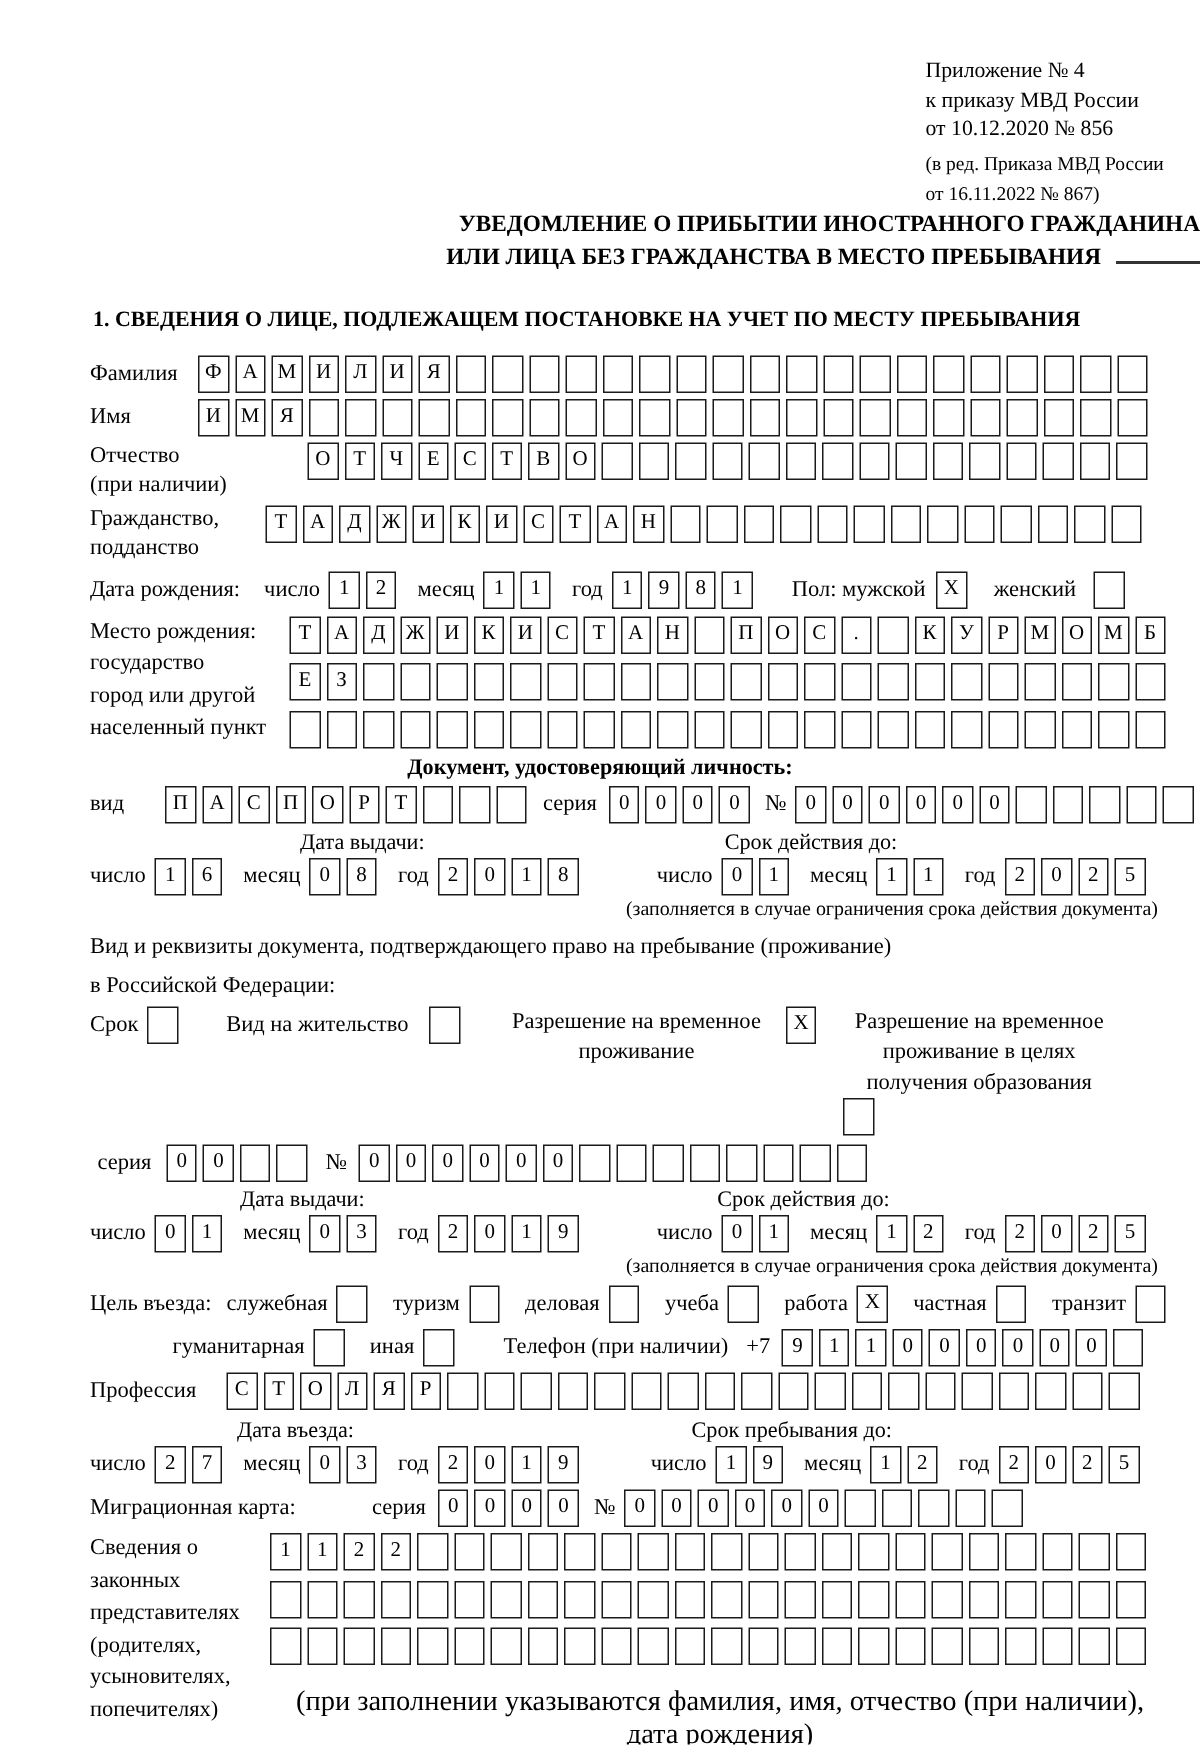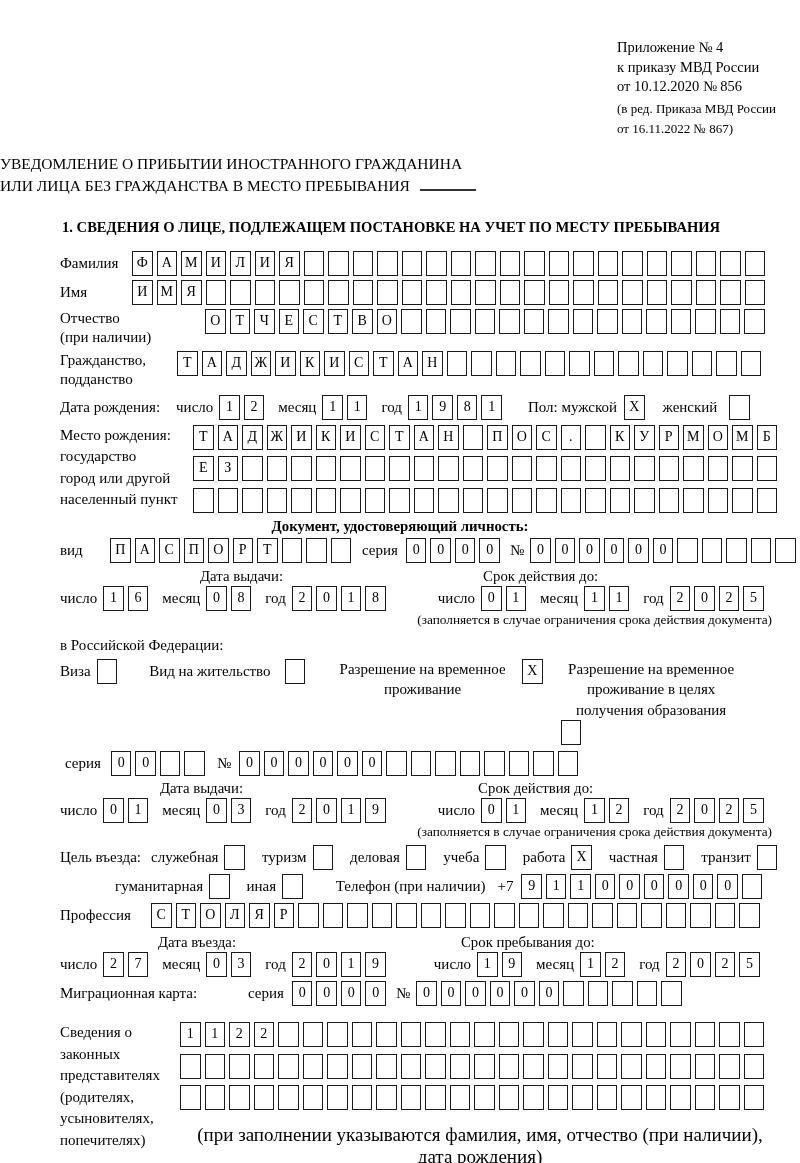--- a/index.html
+++ b/index.html
@@ -4,21 +4,21 @@
 <style>
   html,body{margin:0;padding:0;background:#fff;}
   body{width:800px;height:1163px;overflow:hidden;color:#000;
        font-family:"Liberation Serif","DejaVu Serif",serif;font-size:15px;}
   .page{position:relative;width:800px;height:1163px;}
 
   
   .hdr{margin:38px 0 0 617px;line-height:19.5px;font-size:14.5px;}
   .hdr .sub{font-size:13px;line-height:17.5px;margin-top:3px;}
   .forma{margin:12px 35px 0 0;text-align:right;font-weight:bold;font-size:15.5px;}
-  .title{margin-top:15px;text-align:left;font-weight:normal;font-size:15.5px;line-height:22px;}
+  .title{margin-top:1px;text-align:right;font-weight:bold;font-size:15.5px;line-height:22px;}
   .title-underline{display:inline-block;width:56px;height:13px;border-bottom:2px solid #333;margin-left:10px;}
   .sec-head{margin:22px 0 0 62px;font-weight:bold;font-size:14.6px;}
 
   
   .form{margin-top:15px;}
   .row{display:flex;align-items:flex-start;margin:0 0 4px 60px;}
   .cells{display:flex;flex:none;}
   .cell{box-sizing:border-box;display:inline-block;flex:none;width:20.5px;height:25px;
         border:1.8px solid #1a1a1a;margin-right:4px;text-align:center;
         font-size:14px;line-height:21px;background:#fff;}
@@ -398,25 +398,26 @@
           <span class="cell">1</span>
           <span class="dg-lbl">год</span>
           <span class="cell">2</span>
           <span class="cell">0</span>
           <span class="cell">2</span>
           <span class="cell">5</span>
         </span>
     </div>
     <div class="note">(заполняется в случае ограничения срока действия документа)</div>
 
+    <div class="para">Вид и реквизиты документа, подтверждающего право на пребывание (проживание)</div>
     <div class="para">в Российской Федерации:</div>
 
     <div class="opts">
       <span class="opt">
-        <span class="opt-label">Виза</span>
+        <span class="opt-label">Срок</span>
         <span class="cells">
             <span class="cell"></span>
           </span>
       </span>
       <span class="opt opt2">
         <span class="opt-label" style="margin-right:14px;">Вид на жительство</span>
         <span class="cells">
             <span class="cell"></span>
           </span>
       </span>
@@ -627,21 +628,21 @@
           <span class="cell">1</span>
           <span class="cell">2</span>
           <span class="dg-lbl">год</span>
           <span class="cell">2</span>
           <span class="cell">0</span>
           <span class="cell">2</span>
           <span class="cell">5</span>
         </span>
     </div>
 
-    <div class="row" style="margin-bottom:16px;align-items:flex-start;">
+    <div class="row" style="margin-bottom:4px;align-items:flex-start;">
       <span class="lbl w168 lh25">Миграционная карта:</span>
       <span class="mig-series">серия</span>
       <span class="cells">
           <span class="cell">0</span>
           <span class="cell">0</span>
           <span class="cell">0</span>
           <span class="cell">0</span>
         </span>
       <span class="num-sign">№</span>
       <span class="cells">

